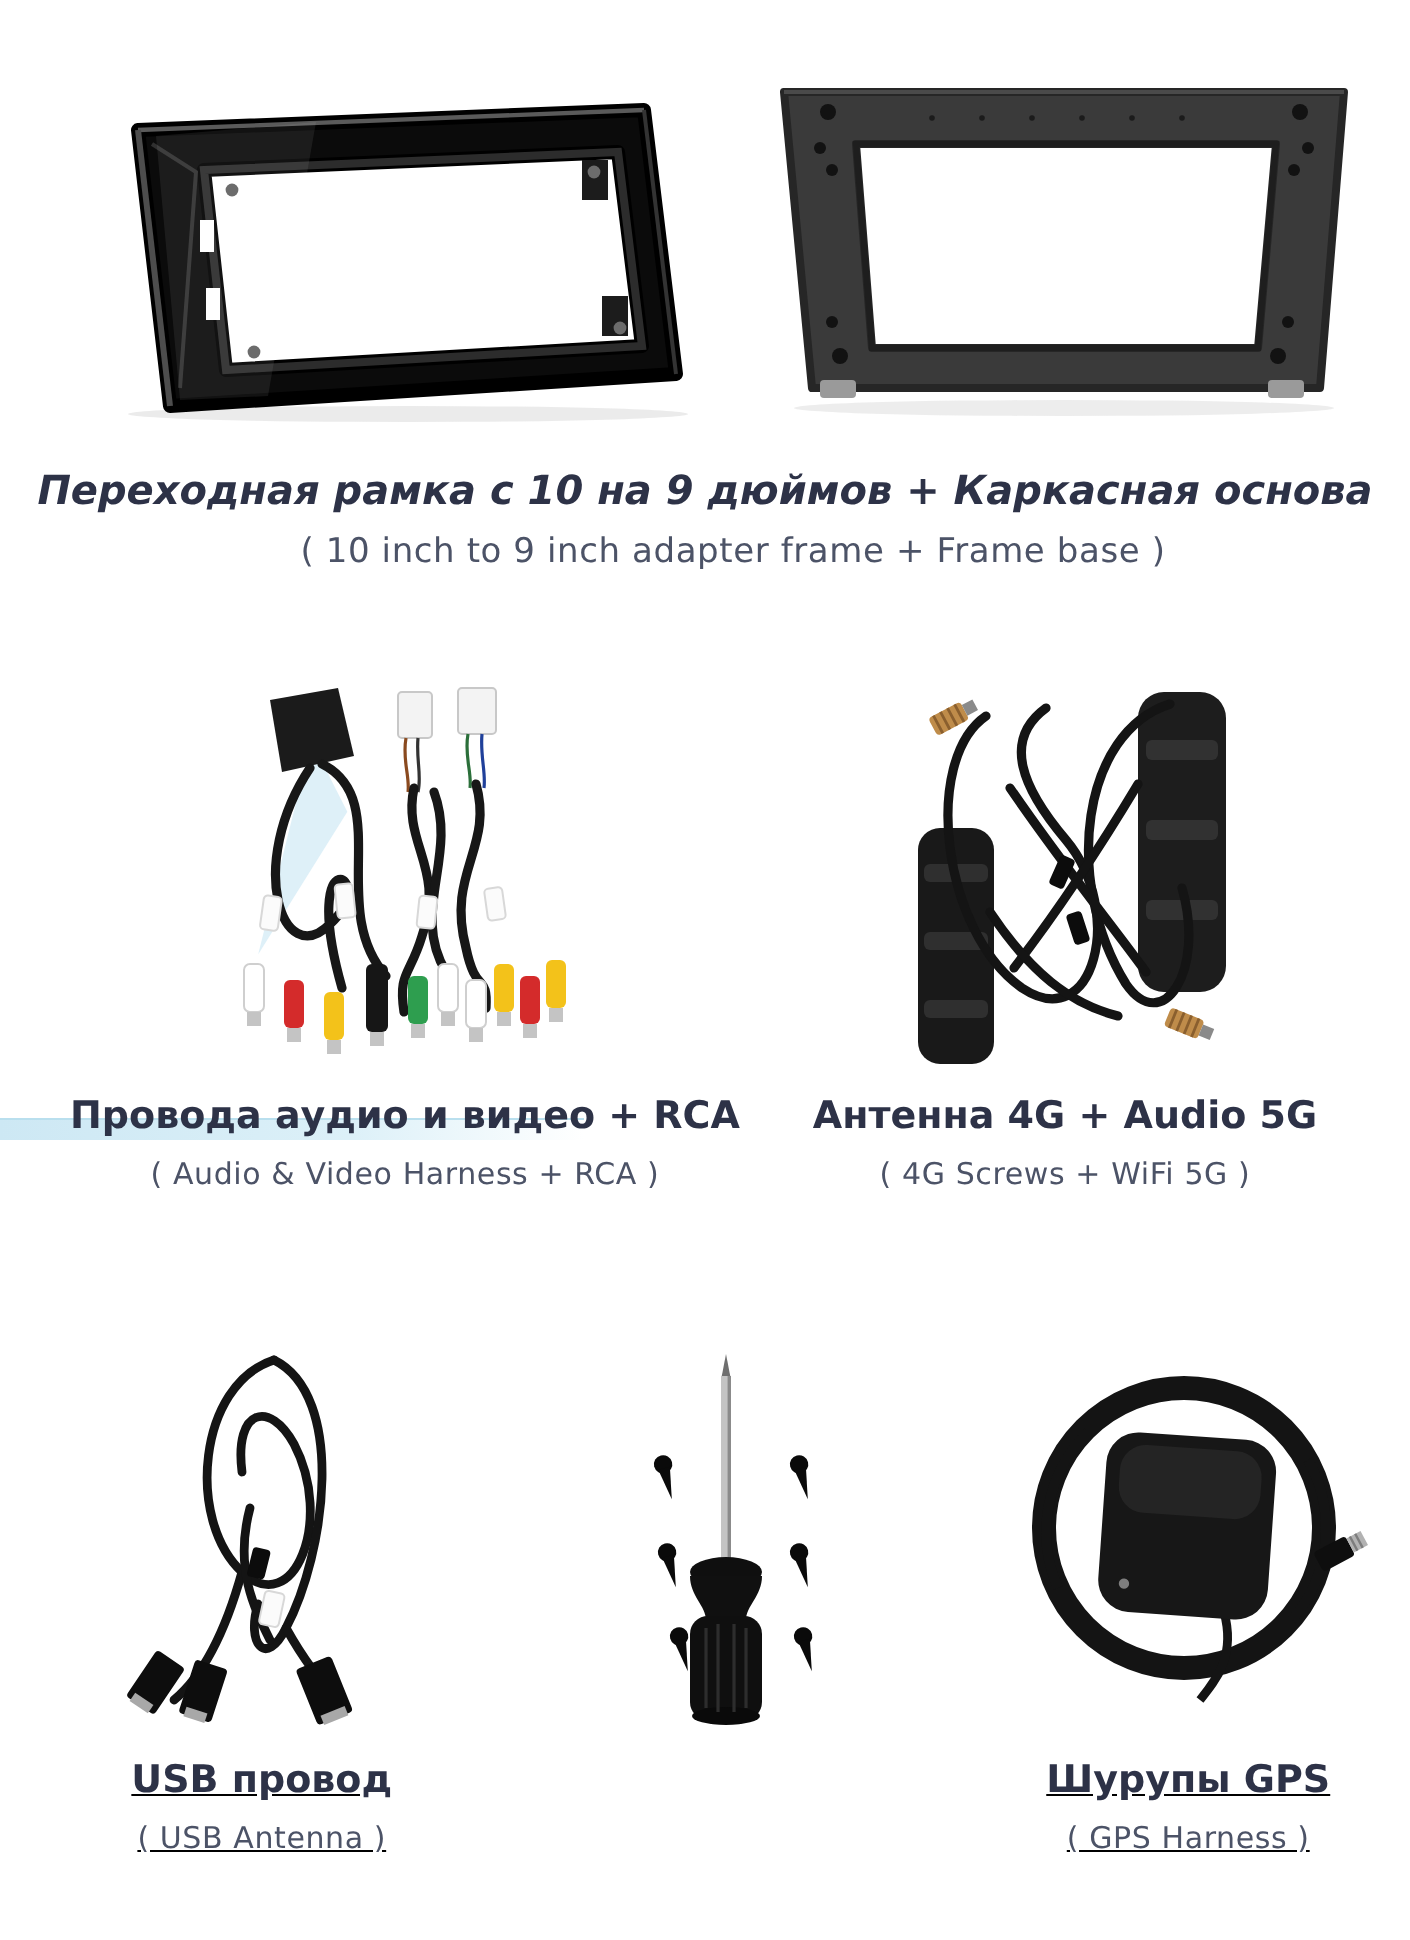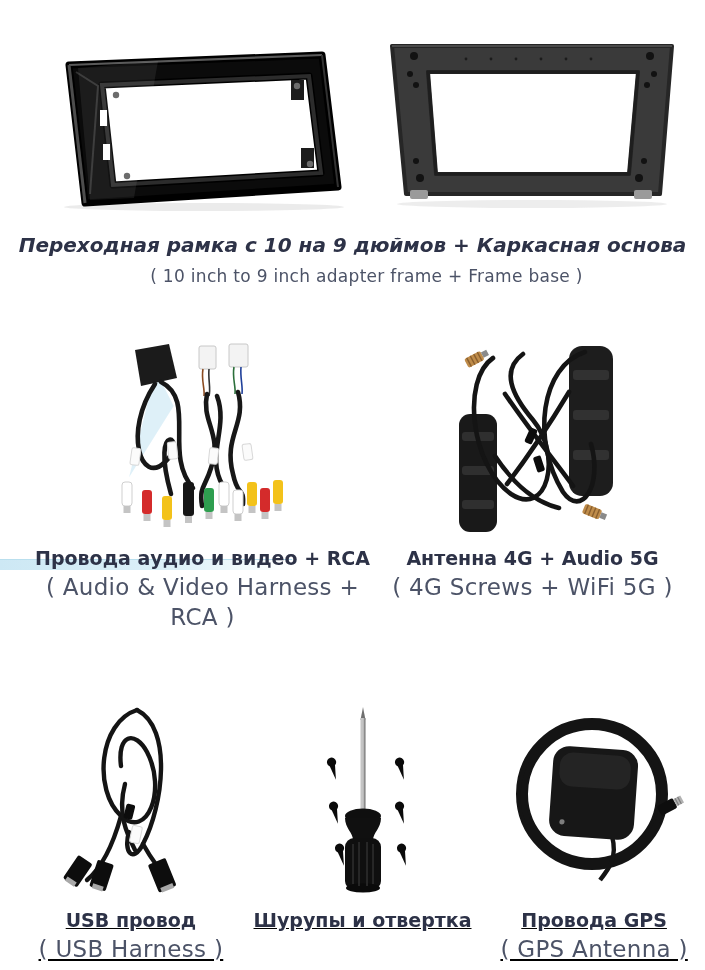--- a/index.html
+++ b/index.html
@@ -31,21 +31,21 @@
 
   .row1-caption { margin-top:16px; }
   .row1-caption .cap-ru { font-size:20px; line-height:30px;font-style:italic; }
   .row1-caption .cap-en { font-size:17px; line-height:32px;padding-left:28px; }
 
   .row2 { margin-top:44px; }
   .row2 .col-a { width:340px; }
   .row2 .col-b { width:320px; }
   .row2 .caption { margin-top:12px; position:relative; z-index:2; }
   .row2 .cap-ru, .row3 .cap-ru { font-size:19px; line-height:28px; }
-  .row2 .cap-en, .row3 .cap-en { font-size:23px; line-height:30px; }
+  .row2 .cap-en, .row3 .cap-en { font-size:15px; line-height:30px; }
 
   .row3 { margin-top:62px; }
   .row3 .col-1 { width:225px; }
   .row3 .col-2 { width:245px; }
   .row3 .col-3 { width:225px; }
   .row3 .caption { margin-top:12px;text-decoration:underline; }
 
   .photo { display:block; }
   svg { display:block; }
 </style>
@@ -245,21 +245,21 @@
           <rect x="52" y="168" width="17" height="28" rx="2" fill="#0d0d0d"></rect>
           <rect x="55" y="192" width="11" height="5" fill="#a8a8a8"></rect>
         </g>
         <g transform="rotate(-22 122 182)">
           <rect x="112" y="166" width="19" height="30" rx="2" fill="#0d0d0d"></rect>
           <rect x="115" y="192" width="13" height="5" fill="#a8a8a8"></rect>
         </g>
       </svg>
       <div class="caption">
         <div class="cap-ru">USB провод</div>
-        <div class="cap-en">( USB Harness )</div>
+        <div class="cap-en">( USB Antenna )</div>
       </div>
     </div>
 
     <div class="col col-2">
       <svg class="photo" width="160" height="200" viewBox="0 0 160 200">
 
         <polygon points="77.5,26 82.5,26 80,13" fill="#6f6f6f"></polygon>
         <rect x="77.5" y="24" width="5" height="96" fill="#c4c4c4"></rect>
         <rect x="80.8" y="24" width="1.7" height="96" fill="#8b8b8b"></rect>
 
@@ -290,21 +290,20 @@
               <circle cx="58" cy="154" r="4.6"></circle>
               <polygon points="55,156 61,156 58,172"></polygon>
             </g>
           <g transform="rotate(-14 120 160)">
               <circle cx="120" cy="154" r="4.6"></circle>
               <polygon points="117,156 123,156 120,172"></polygon>
             </g>
         </g>
       </svg>
       <div class="caption">
-        <div class="cap-ru">Шурупы и отвертка</div>
       </div>
     </div>
 
     <div class="col col-3">
       <svg class="photo" width="200" height="200" viewBox="0 0 200 200">
 
         <circle cx="98" cy="100" r="70" fill="none" stroke="#141414" stroke-width="12"></circle>
         <path d="M35,130 A70 70 0 0 1 50,52" fill="none" stroke="#141414" stroke-width="5"></path>
         <path d="M160,66 A70 70 0 0 1 152,146" fill="none" stroke="#141414" stroke-width="5"></path>
         <path d="M118,142 C124,164 114,176 106,186" stroke="#141414" stroke-width="4.4" fill="none"></path>
@@ -315,19 +314,19 @@
           <circle cx="70" cy="130" r="2.6" fill="#7d7d7d"></circle>
         </g>
 
         <g transform="rotate(-28 176 112)">
           <rect x="164" y="106" width="18" height="11" rx="2" fill="#0e0e0e"></rect>
           <rect x="182" y="107.5" width="8" height="8" fill="#b2b2b2"></rect>
           <path d="M184,107.5 V115.5 M187,107.5 V115.5" stroke="#7d7d7d" stroke-width="1.2"></path>
         </g>
       </svg>
       <div class="caption">
-        <div class="cap-ru">Провода GPS</div>
-        <div class="cap-en">( GPS Antenna )</div>
+        <div class="cap-ru">Шурупы GPS</div>
+        <div class="cap-en">( GPS Harness )</div>
       </div>
     </div>
   </div>
 
 </div>
 
 </body></html>

